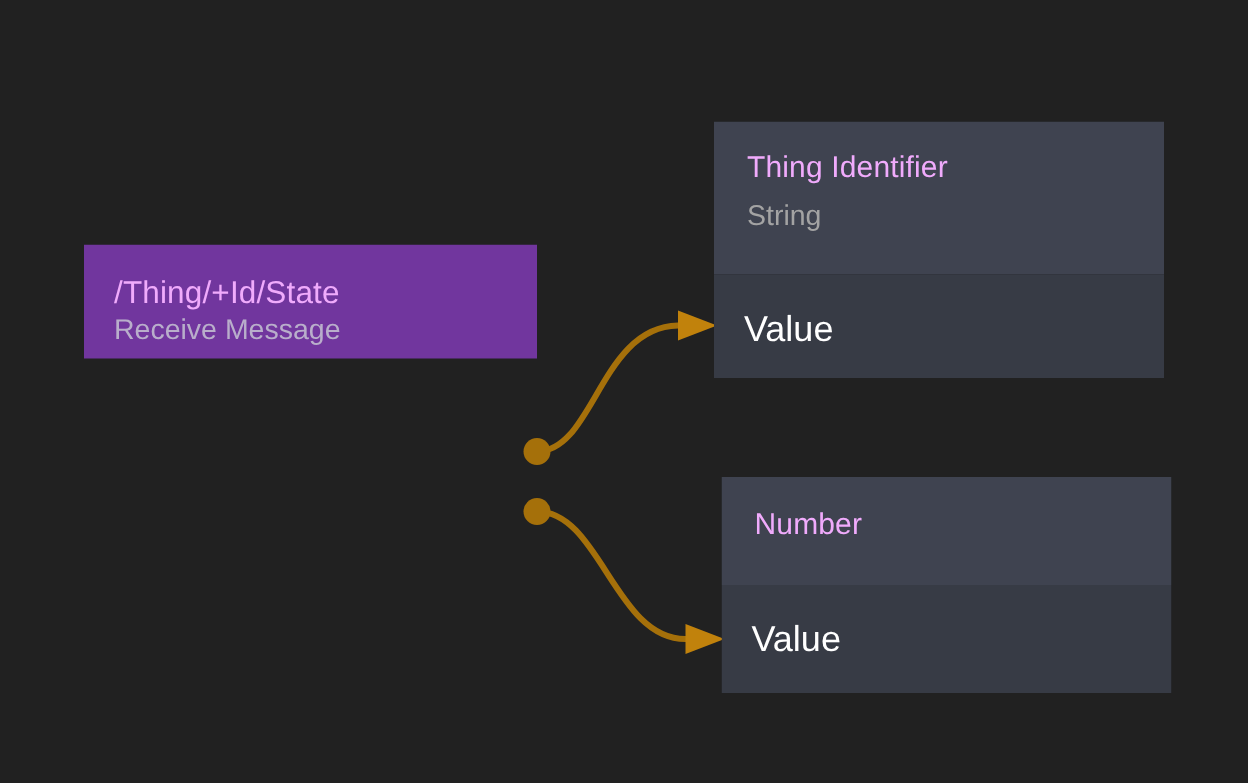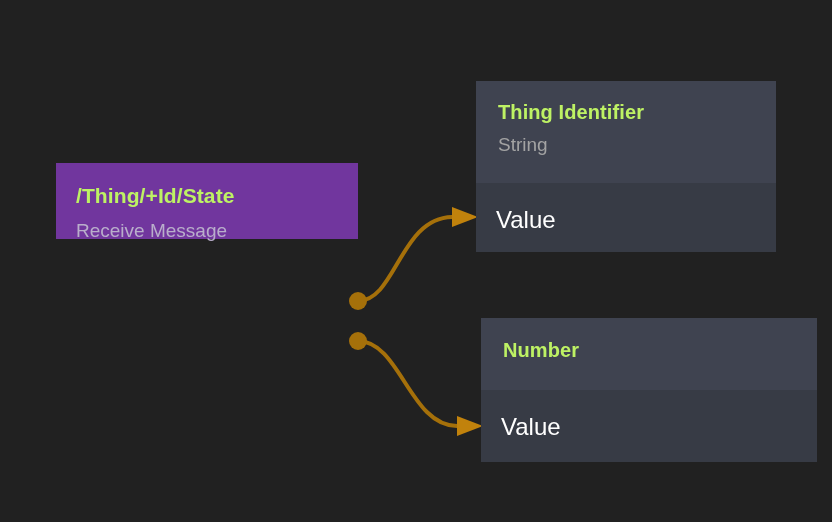--- a/index.html
+++ b/index.html
@@ -25,22 +25,22 @@
   }
   .node-header {
     box-sizing: border-box;
     width: 100%;
   }
   .node-body {
     box-sizing: border-box;
     width: 100%;
   }
   .node-title {
-    font-weight: bold;
-    color: #bef264;
+    font-weight: normal;
+    color: #f0abfc;
     white-space: nowrap;
   }
   .node-subtitle {
     color: #b0aebb;
     white-space: nowrap;
     font-weight: normal;
   }
   .port-label {
     color: #ffffff;
     white-space: nowrap;
@@ -64,21 +64,20 @@
     position: relative;
   }
   #node-receive-message .node-title {
     font-size: 21px;
     line-height: 26px;
     letter-spacing: 0.1px;
   }
   #node-receive-message .node-subtitle {
     font-size: 19px;
     line-height: 24px;
-    margin-top: 10px;
     color: #b9aecb;
   }
   .out-port {
     position: absolute;
     right: 20px;
     display: flex;
     align-items: center;
     justify-content: flex-end;
   }
   .out-port .port-label {
@@ -123,21 +122,21 @@
   }
   #node-thing-identifier .node-body {
     height: 69px;
     position: relative;
   }
   #node-thing-identifier .in-port { top: 27px; }
 
   #node-number {
     left: 481px;
     top: 318px;
-    width: 336px;
+    width: 300px;
     height: 144px;
   }
   #node-number .node-header {
     height: 72px;
     padding: 20px 0 0 22px;
   }
   #node-number .node-body {
     height: 72px;
     position: relative;
   }

